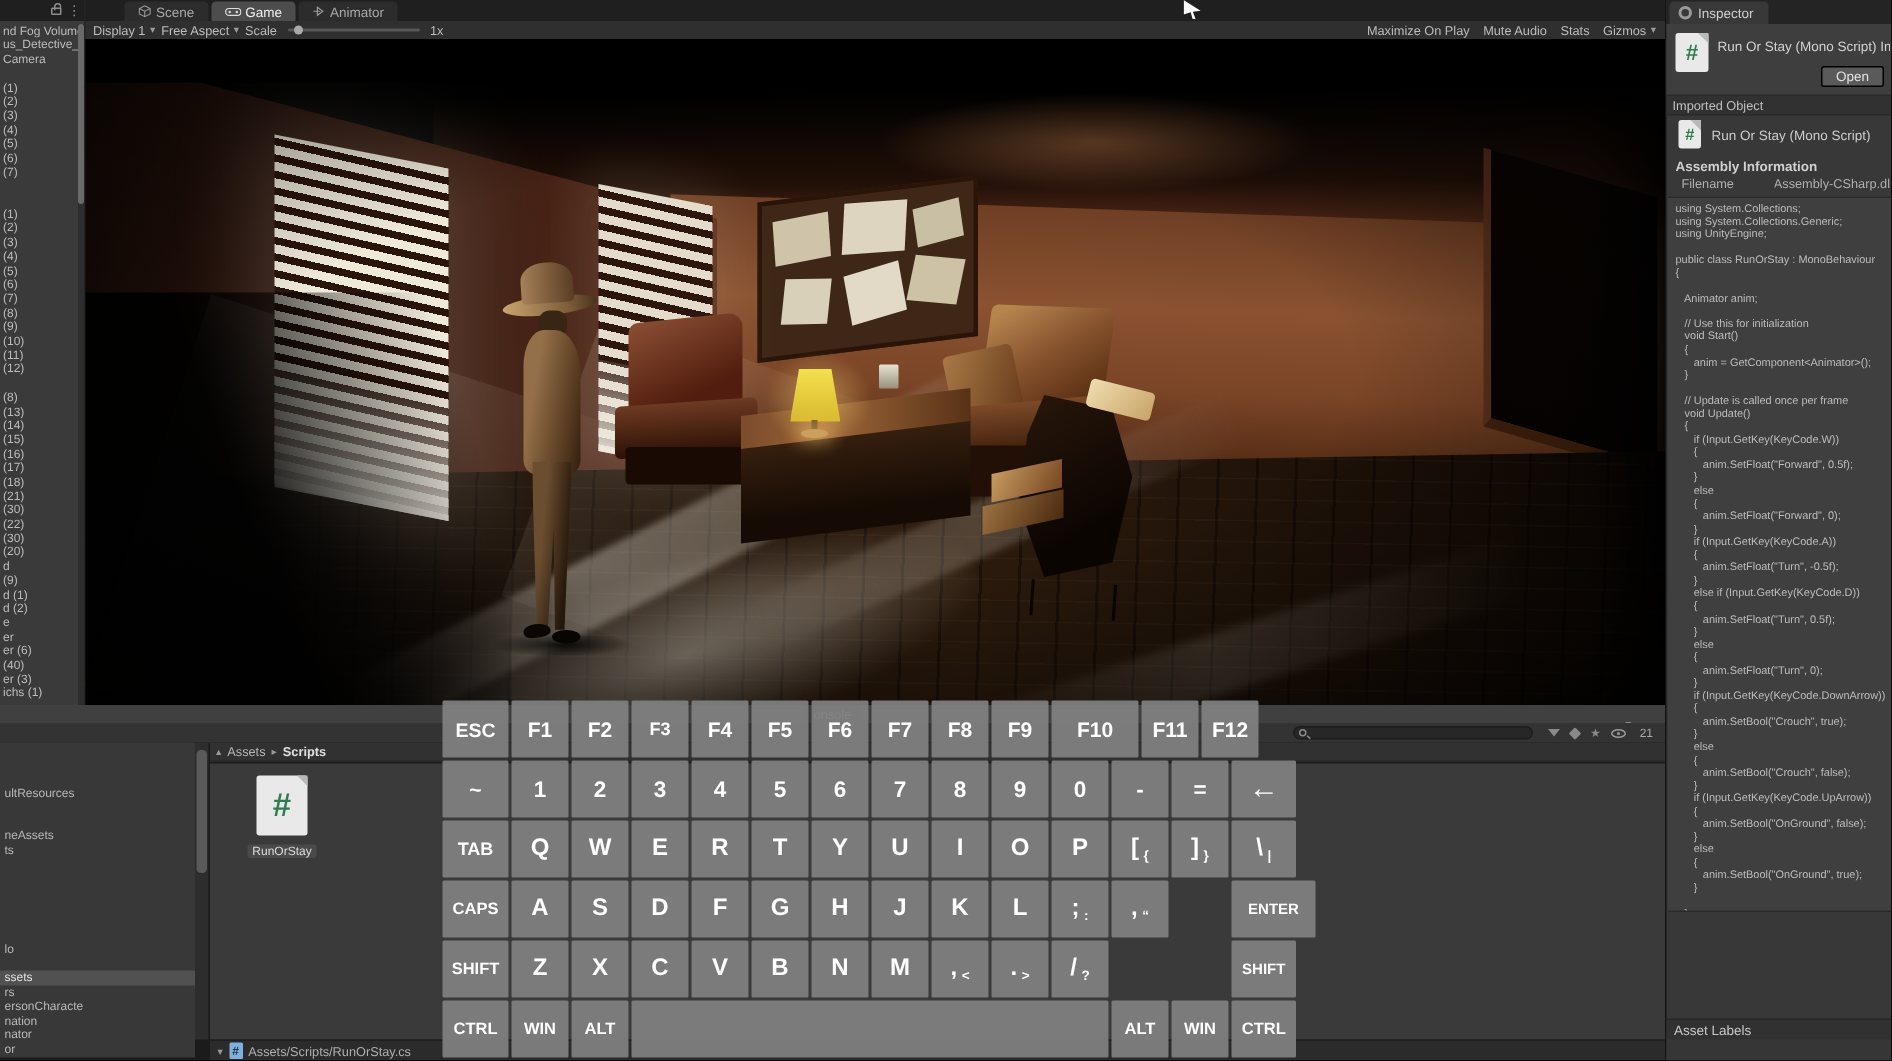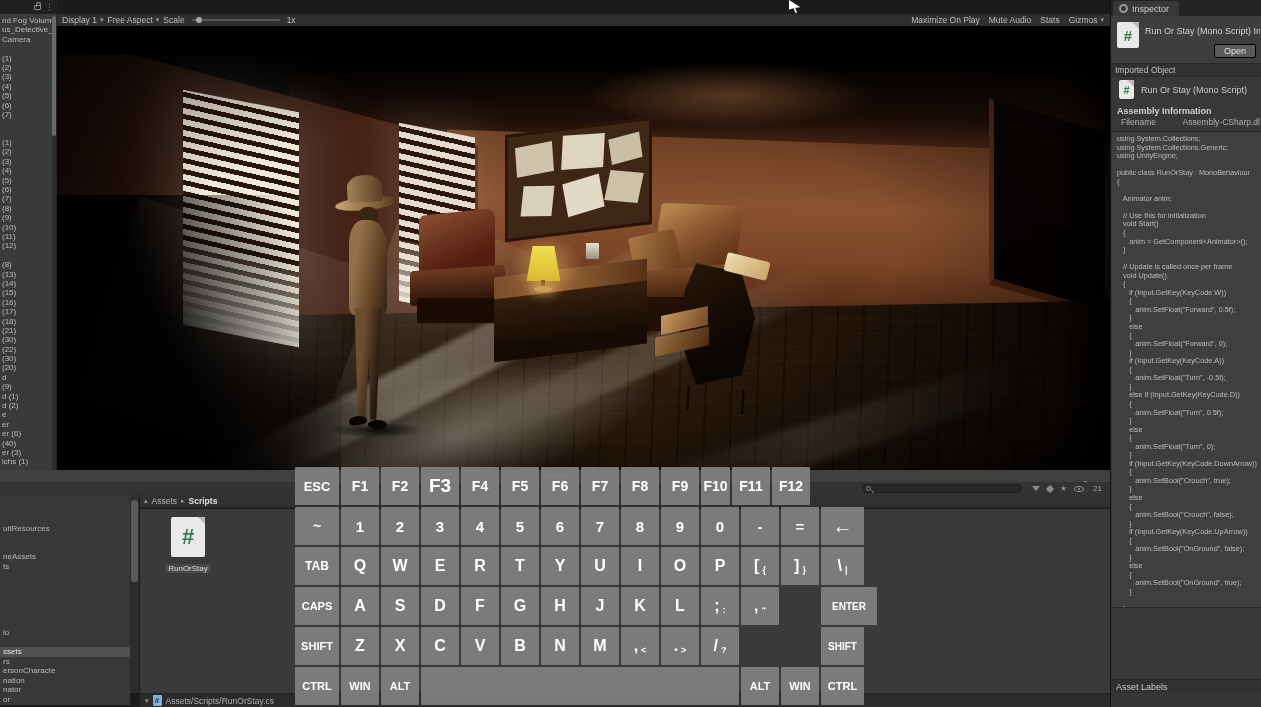--- a/index.html
+++ b/index.html
@@ -286,20 +286,42 @@
         <div class="h-item">er</div>
         <div class="h-item">er (6)</div>
         <div class="h-item">(40)</div>
         <div class="h-item">er (3)</div>
         <div class="h-item">ichs (1)</div>
       </div>
     <div id="hierarchy-scroll"></div>
     <div id="hierarchy-thumb" class="abs"></div>
   </div>
 
+  <div class="abs" id="tabstrip">
+    <div class="tab first">
+      <svg width="9" height="9" viewBox="0 0 10 10">
+          <path d="M5 1 9 3 9 7 5 9 1 7 1 3Z M1 3 5 5 9 3 M5 5 5 9" stroke="#999" stroke-width="0.8" fill="none"></path>
+        </svg>
+      <span>Scene</span>
+    </div>
+    <div class="tab active">
+      <svg width="11" height="9" viewBox="0 0 12 9">
+          <rect x="0.5" y="2.5" width="11" height="5" rx="2.5" stroke="#ddd" stroke-width="0.9" fill="none"></rect>
+          <circle cx="3.4" cy="5" r="0.9" fill="#ddd"></circle>
+          <circle cx="8.6" cy="5" r="0.9" fill="#ddd"></circle>
+        </svg>
+      <span>Game</span>
+    </div>
+    <div class="tab">
+      <svg width="9" height="9" viewBox="0 0 10 10">
+          <path d="M1 5 H6 M4 2 8 5 4 8Z" stroke="#999" stroke-width="0.9" fill="none"></path>
+        </svg>
+      <span>Animator</span>
+    </div>
+  </div>
 
   <div class="abs" id="controlbar">
     <div class="cb-left">
       <span class="cb-item">
         <span>Display 1</span>
         <span class="dd">▾</span>
       </span>
       <span class="cb-item">
         <span>Free Aspect</span>
         <span class="dd">▾</span>
@@ -546,42 +568,42 @@
       <div class="kb-row">
         <div class="kb-key" style="width: 44px; font-size: 13px;">
           <span>ESC</span>
         </div>
         <div class="kb-key" style="width: 38px; font-size: 14px;">
           <span>F1</span>
         </div>
         <div class="kb-key" style="width: 38px; font-size: 14px;">
           <span>F2</span>
         </div>
-        <div class="kb-key" style="width: 38px; font-size: 19px;">
+        <div class="kb-key" style="width: 38px; font-size: 12px;">
           <span>F3</span>
         </div>
         <div class="kb-key" style="width: 38px; font-size: 14px;">
           <span>F4</span>
         </div>
         <div class="kb-key" style="width: 38px; font-size: 14px;">
           <span>F5</span>
         </div>
         <div class="kb-key" style="width: 38px; font-size: 14px;">
           <span>F6</span>
         </div>
         <div class="kb-key" style="width: 38px; font-size: 14px;">
           <span>F7</span>
         </div>
         <div class="kb-key" style="width: 38px; font-size: 14px;">
           <span>F8</span>
         </div>
         <div class="kb-key" style="width: 38px; font-size: 14px;">
           <span>F9</span>
         </div>
-        <div class="kb-key" style="width: 29px; font-size: 14px;">
+        <div class="kb-key" style="width: 58px; font-size: 14px;">
           <span>F10</span>
         </div>
         <div class="kb-key" style="width: 38px; font-size: 14px;">
           <span>F11</span>
         </div>
         <div class="kb-key" style="width: 38px; font-size: 14px;">
           <span>F12</span>
         </div>
       </div>
       <div class="kb-row">

